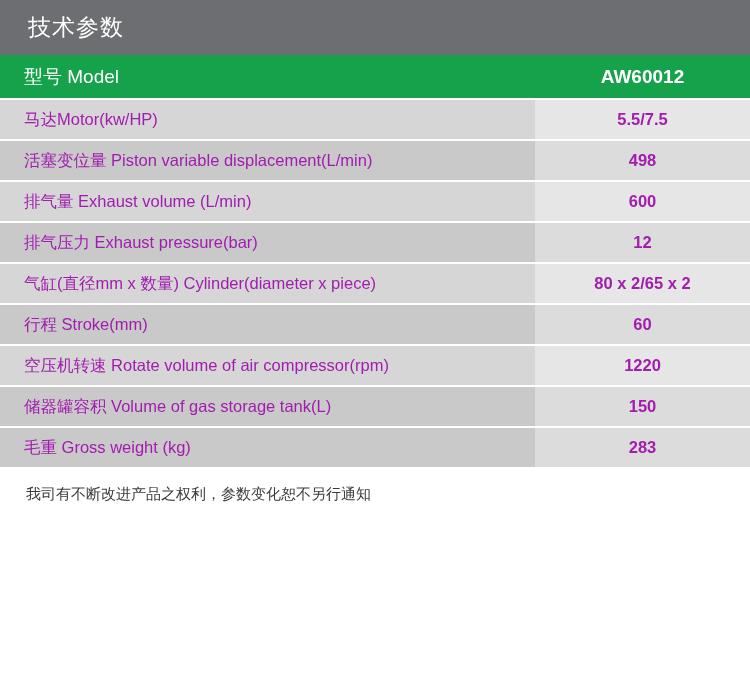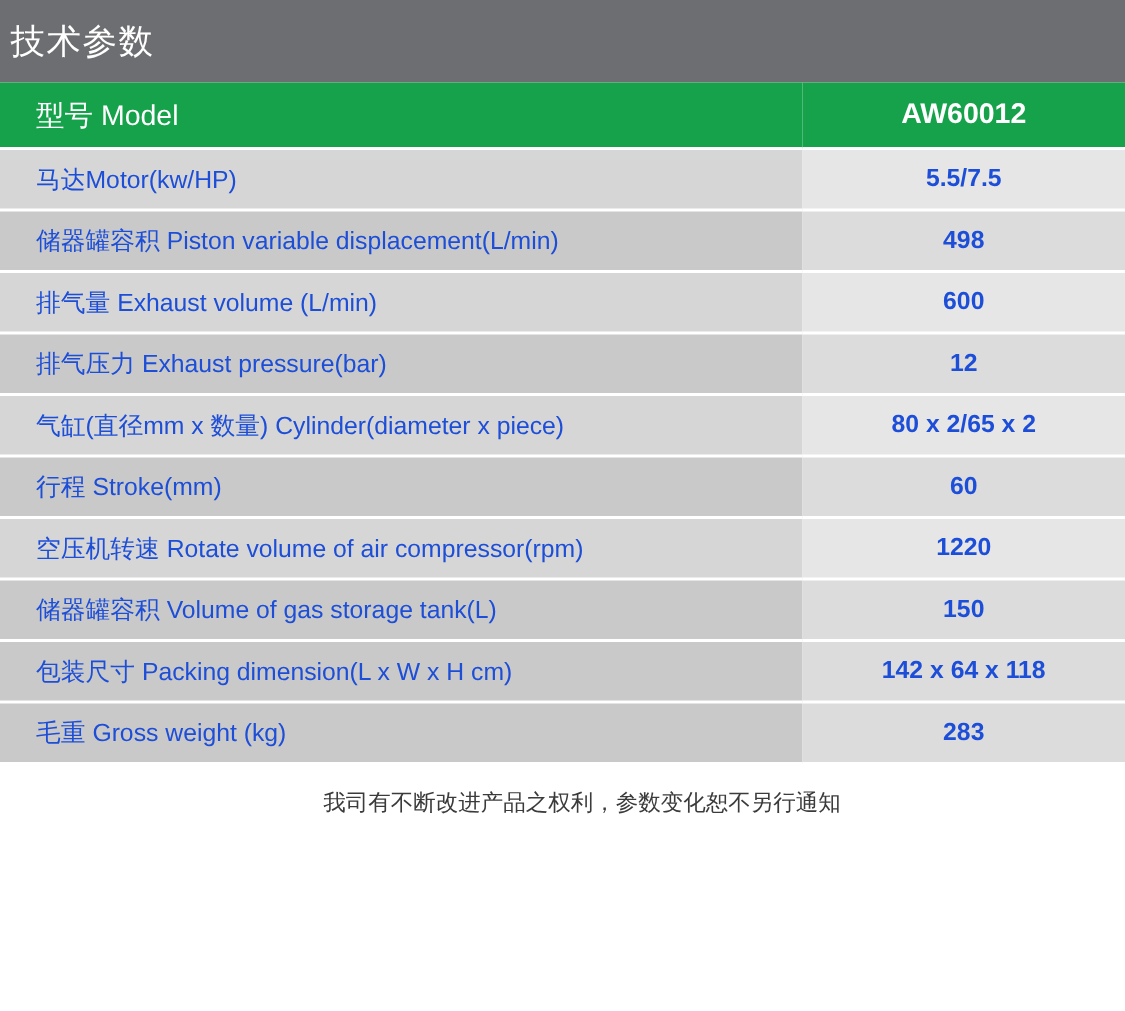--- a/index.html
+++ b/index.html
@@ -18,40 +18,40 @@
     position: relative;
     width: 750px;
     height: 674px;
     box-sizing: border-box;
   }
   .title-bar {
     height: 55px;
     background: #6d6e71;
     display: flex;
     align-items: center;
-    padding-left: 7px;
+    padding-left: 28px;
     box-sizing: border-box;
   }
   .title-bar .title-text {
     color: #ffffff;
     font-size: 23px;
     letter-spacing: 1px;
   }
   .spec-table {
     width: 100%;
     border-collapse: collapse;
     table-layout: fixed;
   }
   .spec-table tr {
     height: 41px;
   }
   .spec-table td {
     padding: 0 0 0 24px;
     font-size: 16.5px;
-    color: #1d4ed8;
+    color: #a21caf;
     vertical-align: middle;
     border-bottom: 2px solid #ffffff;
     box-sizing: border-box;
   }
   .spec-table td.value {
     padding: 0;
     text-align: center;
     width: 215px;
     font-weight: bold;
   }
@@ -67,21 +67,20 @@
   }
   .row-a td.label { background: #d6d6d6; }
   .row-b td.label { background: #c9c9c9; }
   .row-a td.value { background: #e6e6e6; }
   .row-b td.value { background: #dcdcdc; }
   .row-tall { height: 45px; }
   .footnote {
     padding: 16px 0 0 26px;
     font-size: 15px;
     color: #3b3b3b;
-    text-align: center;
   }
 </style>
 </head>
 <body>
 
 <div class="page">
 
   <div class="title-bar">
     <span class="title-text">技术参数</span>
   </div>
@@ -91,21 +90,21 @@
       <tr class="head-row">
         <td class="label">型号 Model</td>
         <td class="value">AW60012</td>
       </tr>
 
       <tr class="row-a">
         <td class="label">马达Motor(kw/HP)</td>
         <td class="value">5.5/7.5</td>
       </tr>
       <tr class="row-b">
-        <td class="label">储器罐容积 Piston variable displacement(L/min)</td>
+        <td class="label">活塞变位量 Piston variable displacement(L/min)</td>
         <td class="value">498</td>
       </tr>
       <tr class="row-a">
         <td class="label">排气量 Exhaust volume (L/min)</td>
         <td class="value">600</td>
       </tr>
       <tr class="row-b">
         <td class="label">排气压力 Exhaust pressure(bar)</td>
         <td class="value">12</td>
       </tr>
@@ -119,24 +118,20 @@
       </tr>
       <tr class="row-a">
         <td class="label">空压机转速 Rotate volume of air compressor(rpm)</td>
         <td class="value">1220</td>
       </tr>
       <tr class="row-b">
         <td class="label">储器罐容积 Volume of gas storage tank(L)</td>
         <td class="value">150</td>
       </tr>
       <tr class="row-b">
-        <td class="label">包装尺寸 Packing dimension(L x W x H cm)</td>
-        <td class="value">142 x 64 x 118</td>
-      </tr>
-      <tr class="row-b">
         <td class="label">毛重 Gross weight (kg)</td>
         <td class="value">283</td>
       </tr>
     </tbody>
   </table>
 
   <div class="footnote">我司有不断改进产品之权利，参数变化恕不另行通知</div>
 
 </div>
 

